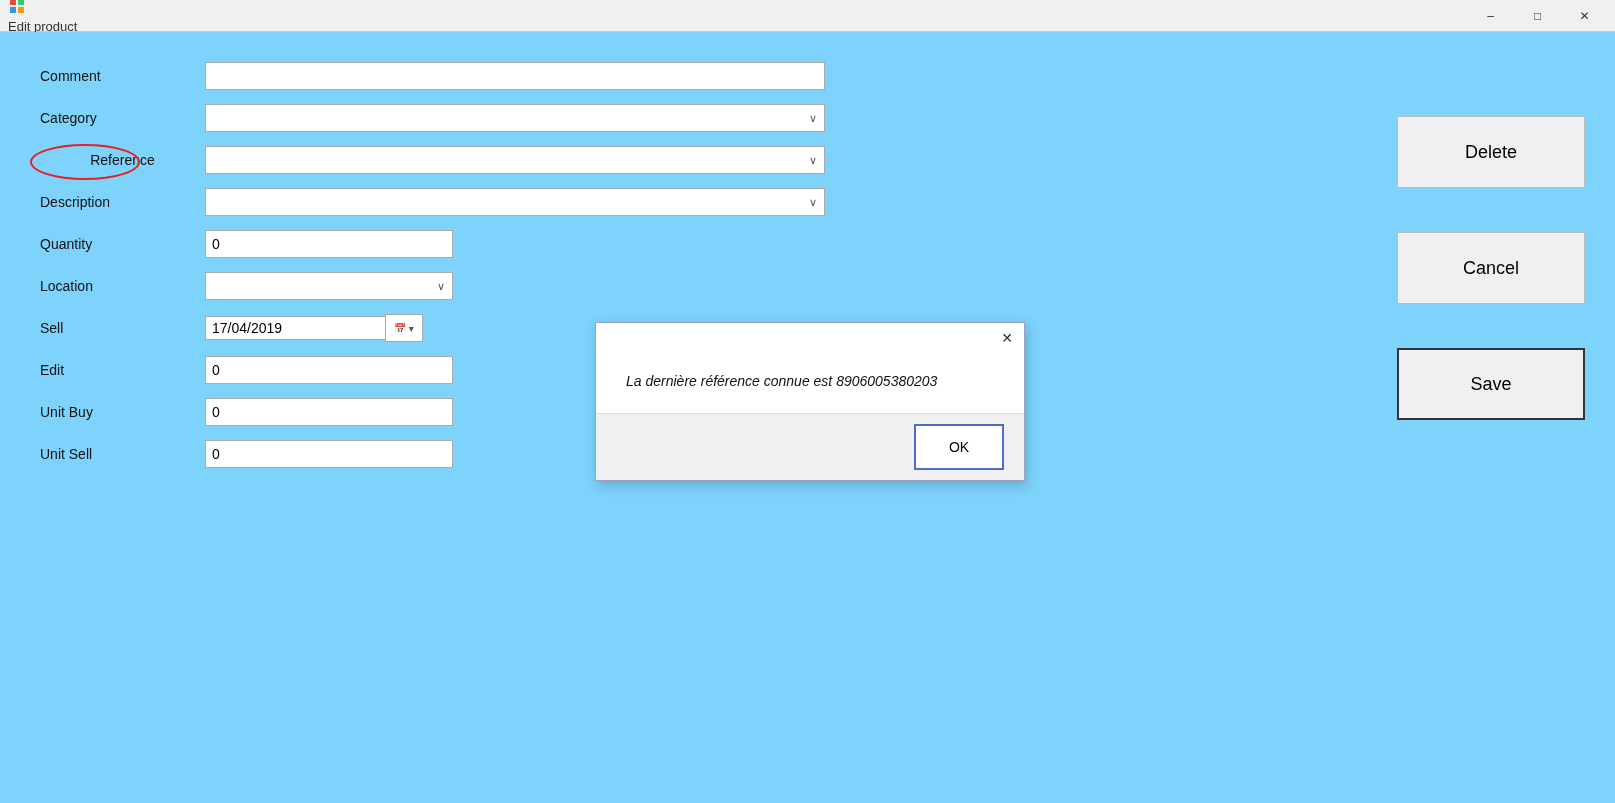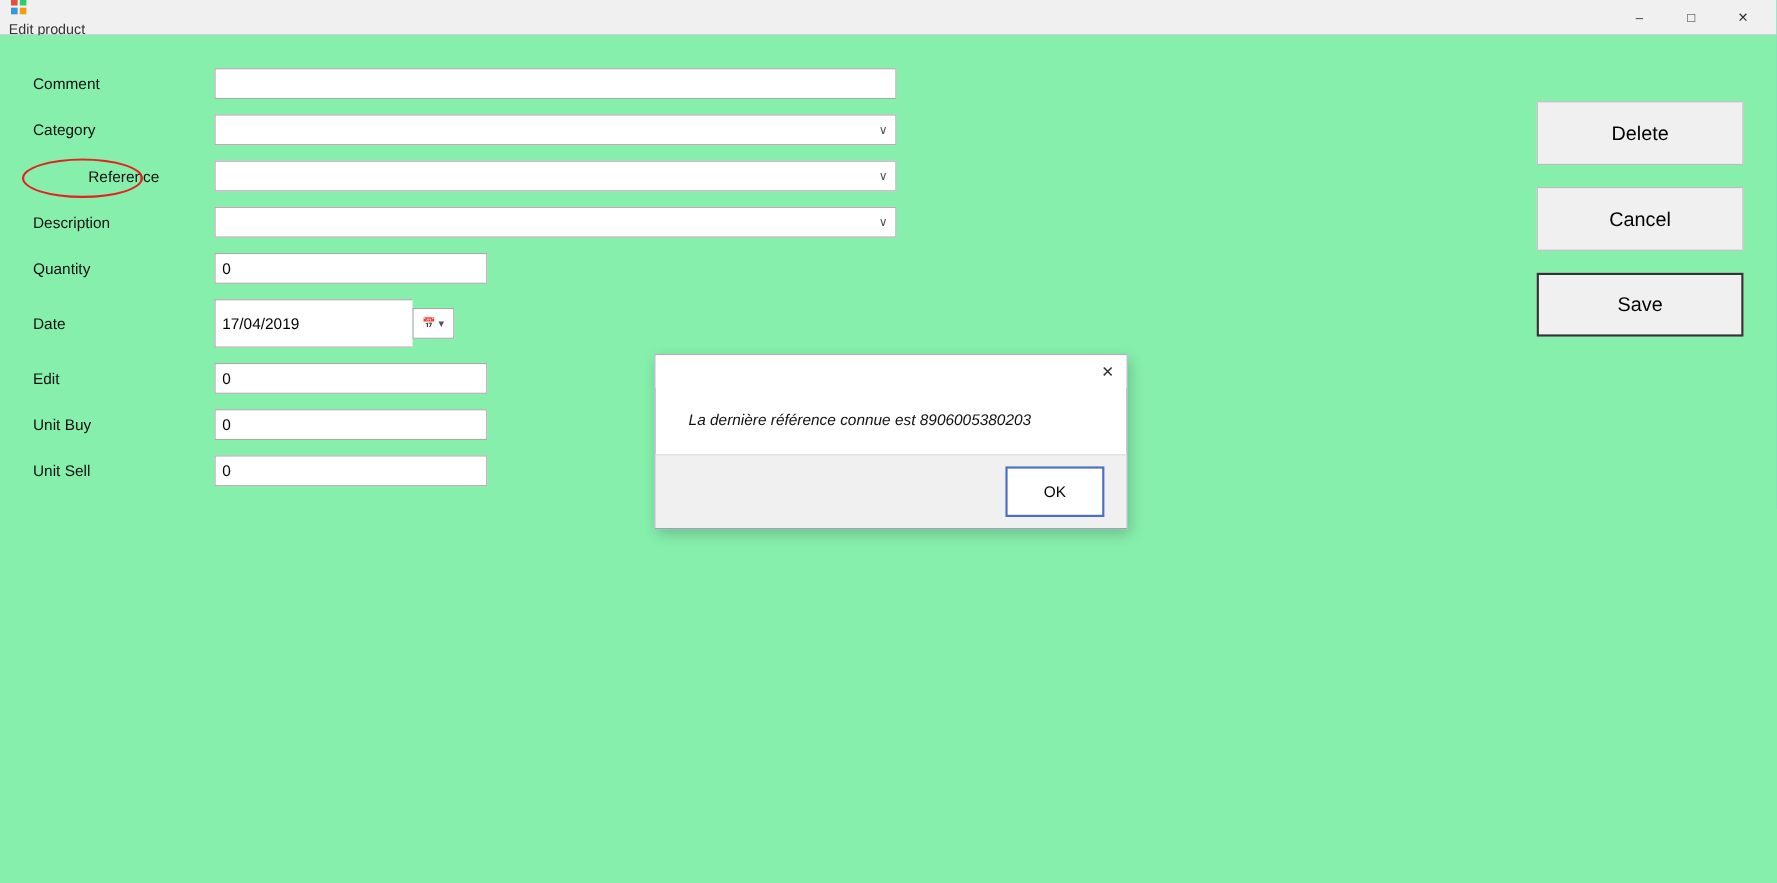--- a/index.html
+++ b/index.html
@@ -68,22 +68,22 @@
       cursor: pointer;
       font-size: 12px;
       display: flex;
       align-items: center;
       justify-content: center;
       color: #333;
     }
 
     
     .main-content {
-      background: #86efac;
-      padding: 30px 30px;
+      background: #7dd3fc;
+      padding: 30px 40px;
       height: calc(803px - 32px);
       position: relative;
     }
 
     
     .form-row {
       display: flex;
       align-items: center;
       margin-bottom: 14px;
     }
@@ -176,21 +176,21 @@
     }
 
     
     .date-wrapper {
       display: flex;
       align-items: center;
       gap: 0;
     }
     .date-input {
       width: 180px;
-      height: 44px;
+      height: 24px;
       background: white;
       border: 1px solid #aaa;
       border-right: none;
       padding: 0 6px;
       font-size: 14px;
     }
     .date-btn {
       width: 38px;
       height: 28px;
       background: white;
@@ -208,28 +208,29 @@
     .action-buttons {
       position: absolute;
       right: 30px;
       top: 60px;
       display: flex;
       flex-direction: column;
       gap: 20px;
     }
     .action-btn {
       width: 188px;
-      height: 58px;
+      height: 72px;
       background: #f0f0f0;
       border: 1px solid #bbb;
       font-size: 18px;
       cursor: pointer;
       display: flex;
       align-items: center;
       justify-content: center;
+      margin-top: 24px;
     }
     .action-btn.save {
       border: 2px solid #333;
     }
 
     
     .modal-overlay {
       position: absolute;
       top: 0; left: 0; right: 0; bottom: 0;
       z-index: 100;
@@ -344,23 +345,31 @@
         <option value=""></option>
       </select>
     </div>
   </div>
 
   <div class="form-row">
     <div class="form-label">Quantity</div>
     <input class="form-input-small" type="text" value="0" style="">
   </div>
 
-
-  <div class="form-row">
-    <div class="form-label">Date</div>
+  <div class="form-row">
+    <div class="form-label">Location</div>
+    <div class="select-wrapper-small">
+      <select>
+        <option value=""></option>
+      </select>
+    </div>
+  </div>
+
+  <div class="form-row">
+    <div class="form-label">Sell</div>
     <div class="date-wrapper">
       <input class="date-input" type="text" value="17/04/2019" style="">
       <div class="date-btn">
         <span>📅</span>
         <span>▾</span>
       </div>
     </div>
   </div>
 
   <div class="form-row">

